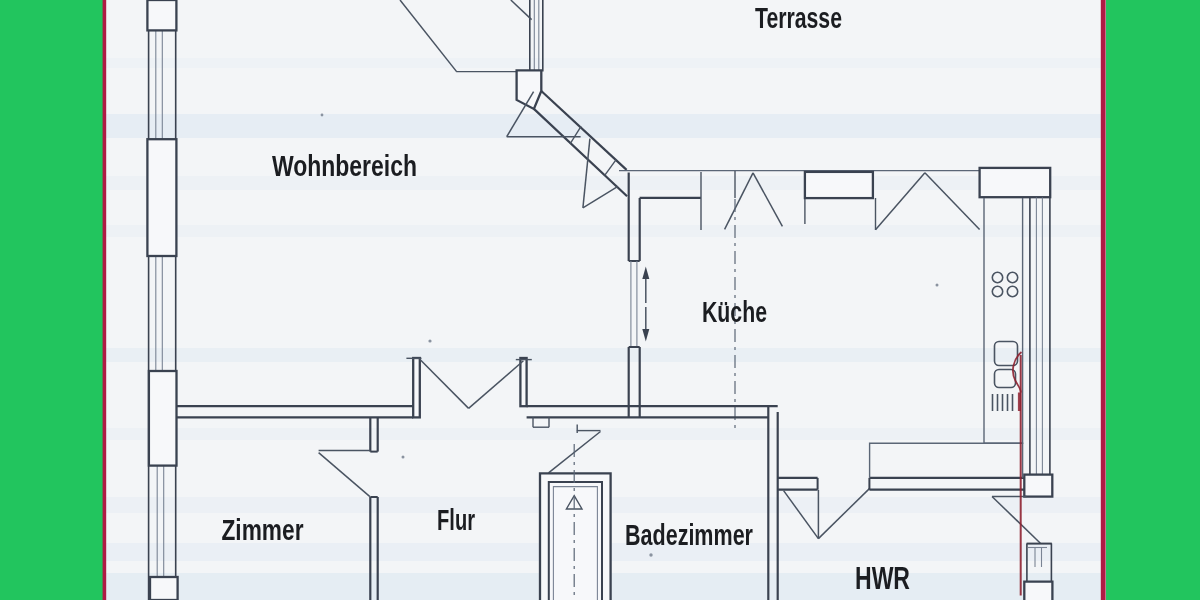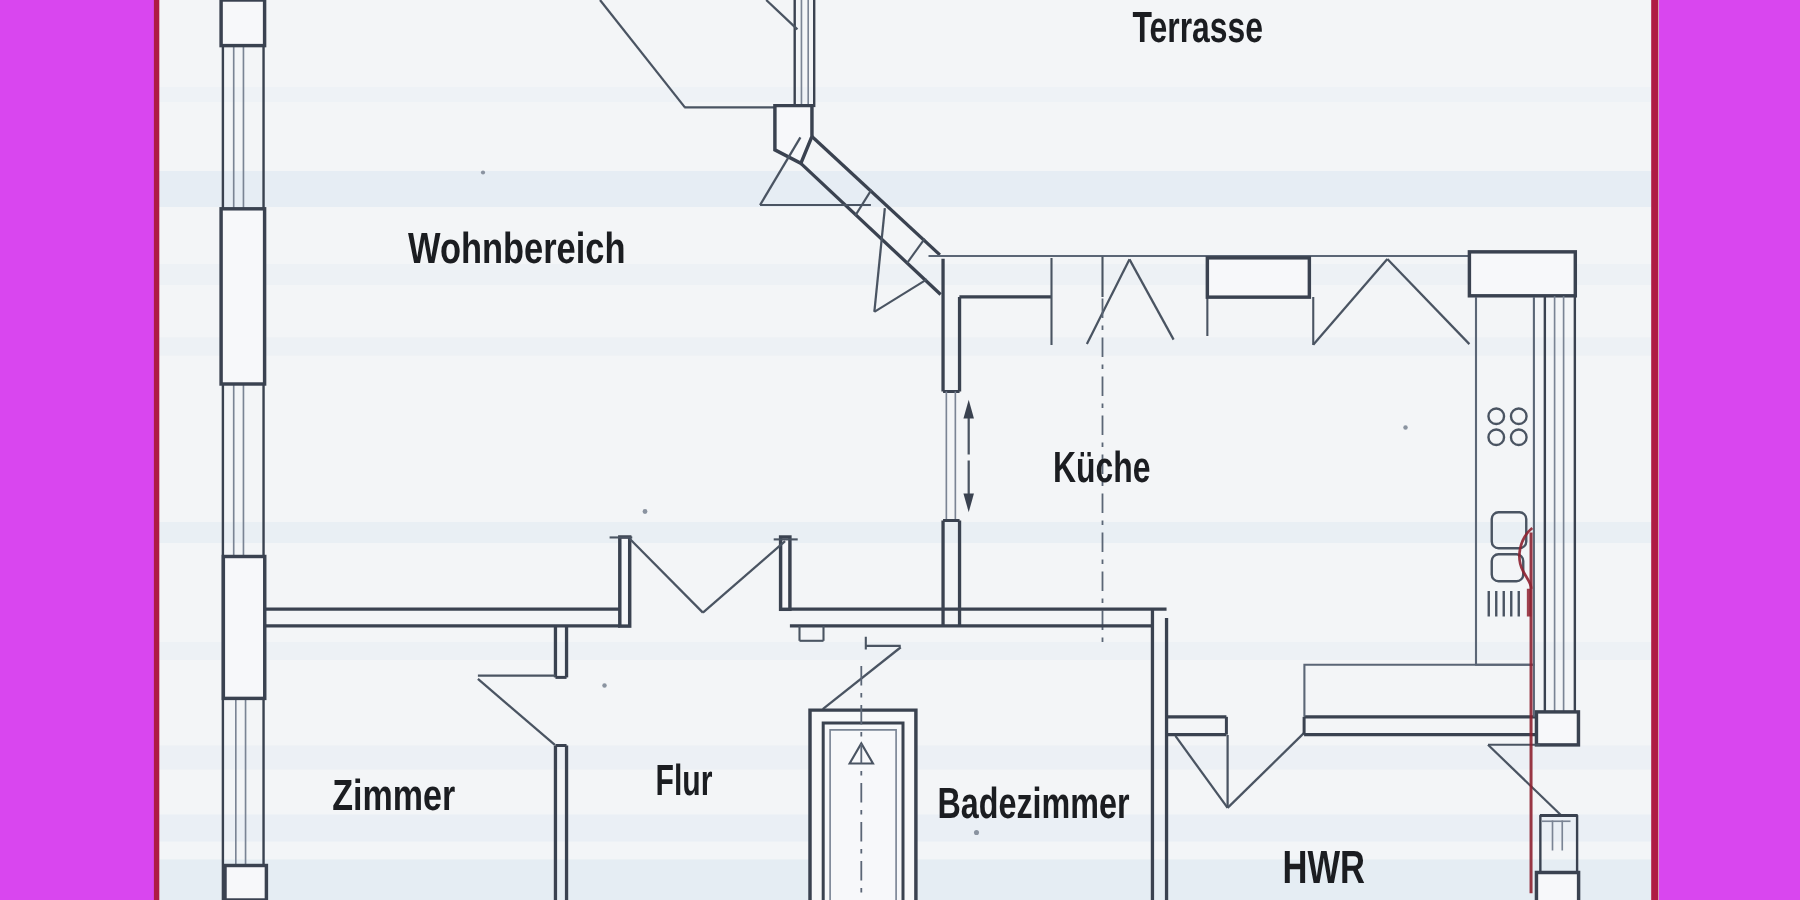--- a/index.html
+++ b/index.html
@@ -3,21 +3,21 @@
 <meta charset="utf-8">
 <style>
   :root{
     --wall:#3a4250; --line_thin:#5b6676; --leaf:#4a5462; --glass:#7a8494;
     --label:#1b1d21; --border_left:#ae1b44; --border_right:#ae1b44;
     --pen:#8e2130; --paper:#f3f5f7; --paper_block:#f7f8fa; --band:#cfe0ee;
   }
   html,body{margin:0;padding:0;}
   body{width:1200px;height:600px;background:#ffffff;overflow:hidden;
        font-family:"Liberation Sans", sans-serif;}
-  .stage{position:relative;width:1200px;height:600px;background:#d946ef;}
+  .stage{position:relative;width:1200px;height:600px;background:#22c55e;}
   svg{position:absolute;left:0;top:0;display:block;}
   .scan-area{fill:var(--paper);}
   .band{fill:var(--band);}
   .speck{fill:#8a93a0;}
   .wall{stroke:var(--wall);stroke-width:2.2;fill:none;}
   .wall-cap{stroke:var(--wall);stroke-width:2;fill:none;}
   .block{stroke:var(--wall);stroke-width:2.3;fill:var(--paper_block);}
   .face{stroke:var(--wall);stroke-width:1.6;fill:none;}
   .glass{stroke:var(--glass);stroke-width:1.1;fill:none;}
   .leaf{stroke:var(--leaf);stroke-width:1.5;fill:none;}

